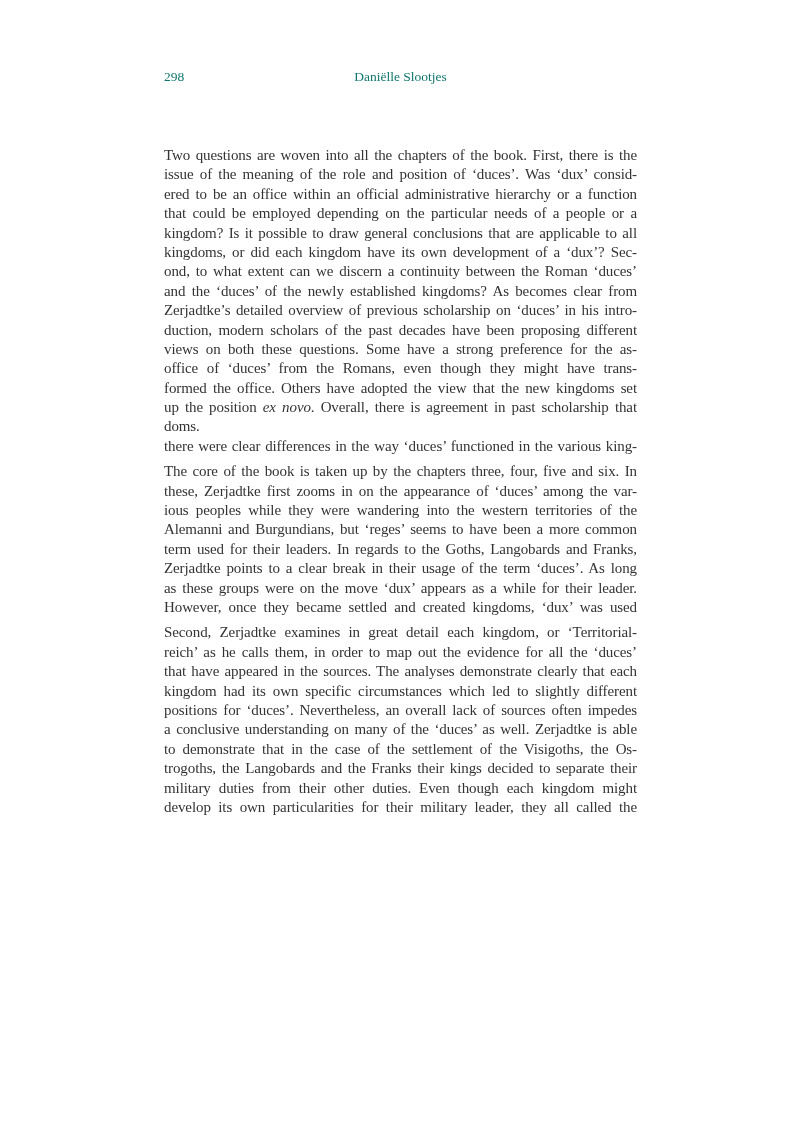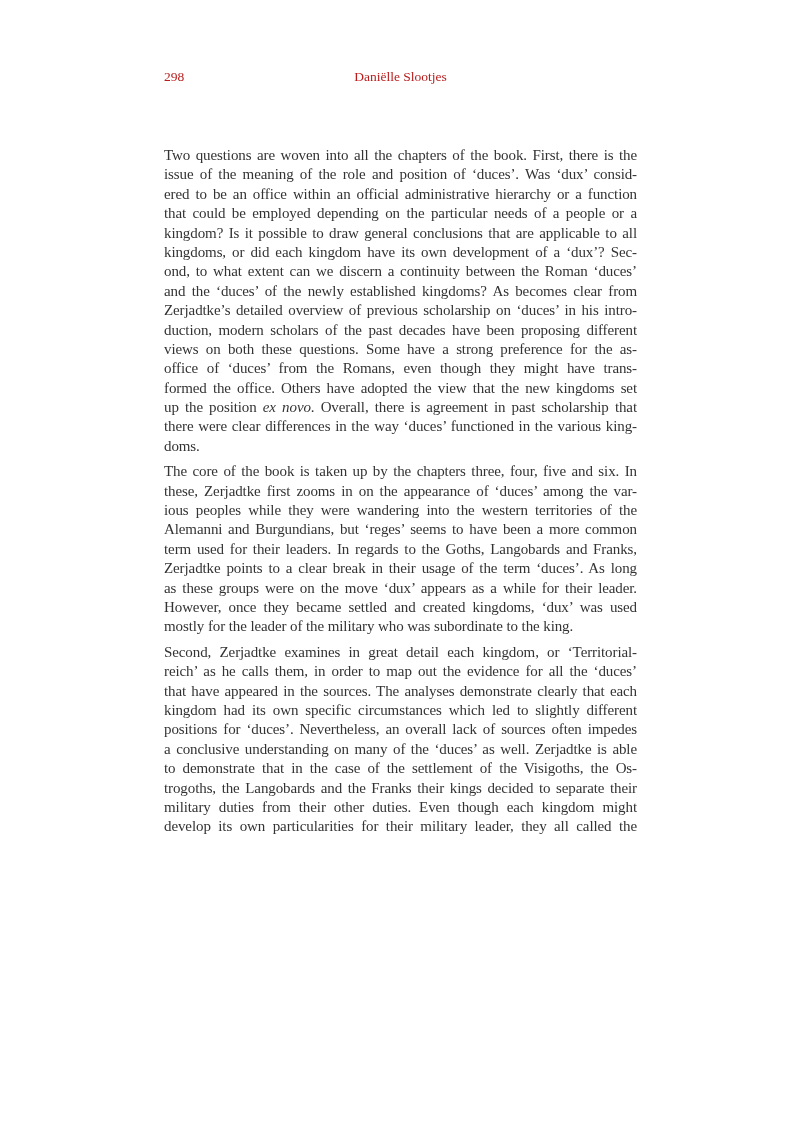--- a/index.html
+++ b/index.html
@@ -20,21 +20,21 @@
     position: absolute;
     left: 164px;
     top: 68px;
     width: 473px;
   }
   .running-header {
     position: relative;
     height: 18px;
     font-size: 13.5px;
     line-height: 18px;
-    color: #b91c1c;
+    color: #0f766e;
   }
   .page-number {
     position: absolute;
     left: 0;
     top: 0;
   }
   .running-title {
     text-align: center;
   }
   .page-body {
@@ -81,33 +81,32 @@
           <div class="text-line">kingdom? Is it possible to draw general conclusions that are applicable to all</div>
           <div class="text-line">kingdoms, or did each kingdom have its own development of a ‘dux’? Sec-</div>
           <div class="text-line">ond, to what extent can we discern a continuity between the Roman ‘duces’</div>
           <div class="text-line">and the ‘duces’ of the newly established kingdoms? As becomes clear from</div>
           <div class="text-line">Zerjadtke’s detailed overview of previous scholarship on ‘duces’ in his intro-</div>
           <div class="text-line">duction, modern scholars of the past decades have been proposing different</div>
           <div class="text-line">views on both these questions. Some have a strong preference for the as-</div>
           <div class="text-line">office of ‘duces’ from the Romans, even though they might have trans-</div>
           <div class="text-line">formed the office. Others have adopted the view that the new kingdoms set</div>
           <div class="text-line">up the position <i>ex novo</i>. Overall, there is agreement in past scholarship that</div>
+          <div class="text-line last">doms.</div>
           <div class="text-line">there were clear differences in the way ‘duces’ functioned in the various king-</div>
-          <div class="text-line last">doms.</div>
         </div>
         <div class="paragraph">
           <div class="text-line">The core of the book is taken up by the chapters three, four, five and six. In</div>
           <div class="text-line">these, Zerjadtke first zooms in on the appearance of ‘duces’ among the var-</div>
           <div class="text-line">ious peoples while they were wandering into the western territories of the</div>
           <div class="text-line">Alemanni and Burgundians, but ‘reges’ seems to have been a more common</div>
           <div class="text-line">term used for their leaders. In regards to the Goths, Langobards and Franks,</div>
           <div class="text-line">Zerjadtke points to a clear break in their usage of the term ‘duces’. As long</div>
           <div class="text-line">as these groups were on the move ‘dux’ appears as a while for their leader.</div>
           <div class="text-line">However, once they became settled and created kingdoms, ‘dux’ was used</div>
-          <div class="text-line last">mostly for the leader of the military who was subordinate to the king.</div>
         </div>
         <div class="paragraph">
           <div class="text-line">Second, Zerjadtke examines in great detail each kingdom, or ‘Territorial-</div>
           <div class="text-line">reich’ as he calls them, in order to map out the evidence for all the ‘duces’</div>
           <div class="text-line">that have appeared in the sources. The analyses demonstrate clearly that each</div>
           <div class="text-line">kingdom had its own specific circumstances which led to slightly different</div>
           <div class="text-line">positions for ‘duces’. Nevertheless, an overall lack of sources often impedes</div>
           <div class="text-line">a conclusive understanding on many of the ‘duces’ as well. Zerjadtke is able</div>
           <div class="text-line">to demonstrate that in the case of the settlement of the Visigoths, the Os-</div>
           <div class="text-line">trogoths, the Langobards and the Franks their kings decided to separate their</div>

